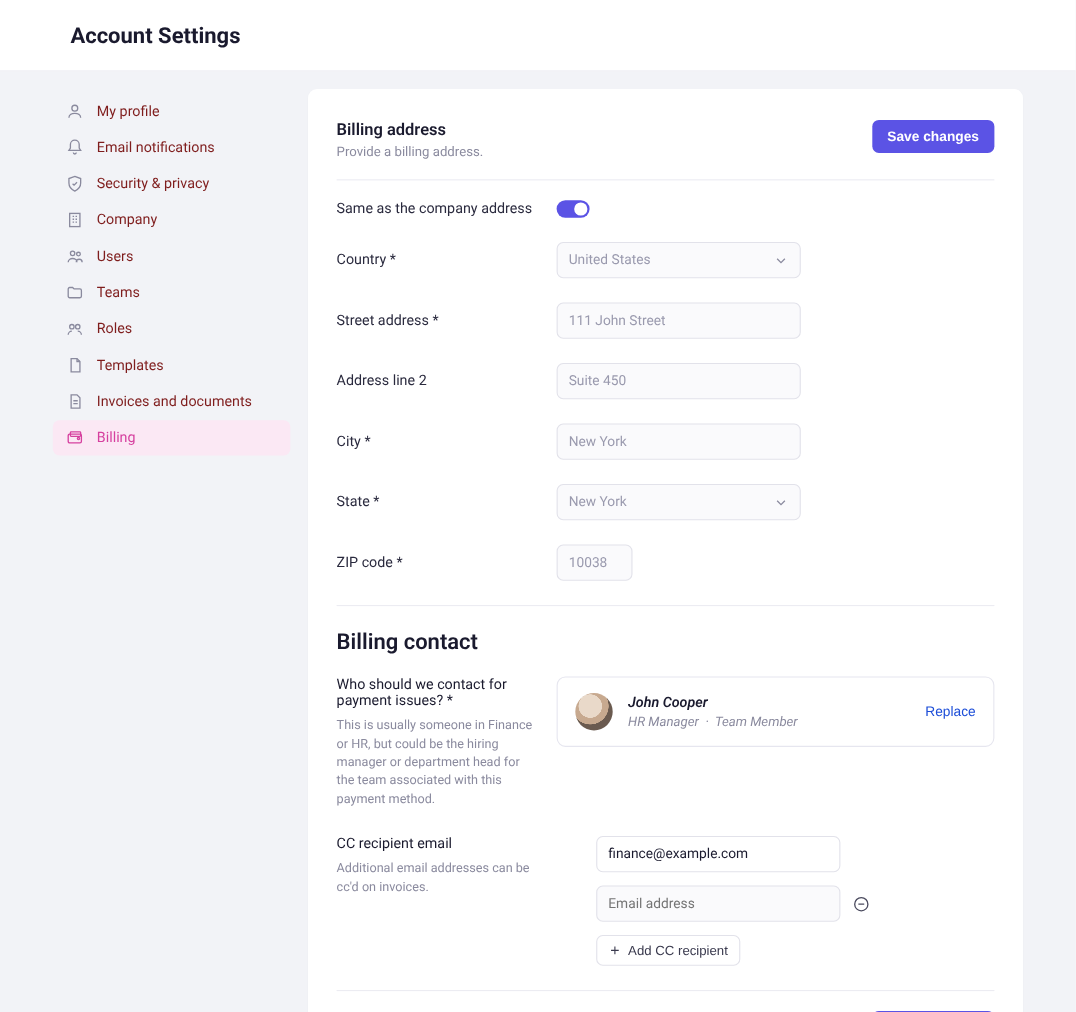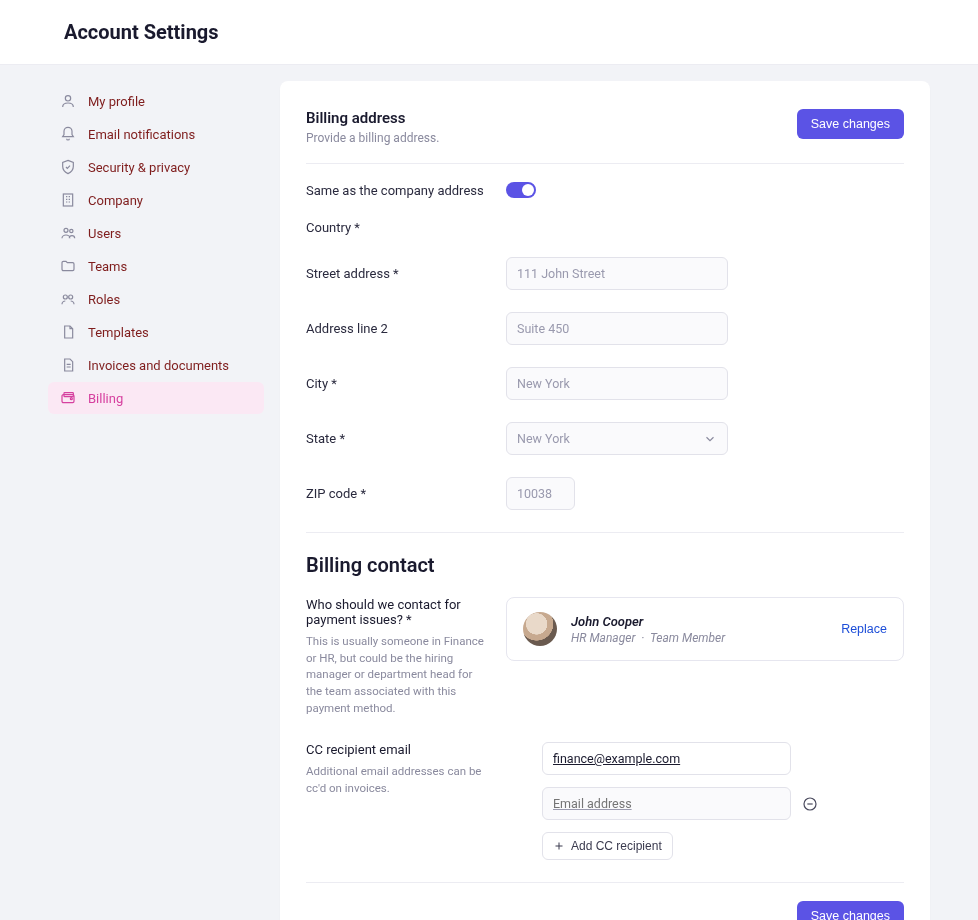--- a/index.html
+++ b/index.html
@@ -11,21 +11,21 @@
 .sidebar { width: 216px; padding-top: 4px; }
 .side-item { display: flex; align-items: center; gap: 12px; padding: 8px 12px; border-radius: 6px; cursor: pointer; color: #7f1d1d; margin-bottom: 1px; }
 .side-item.active { background: #fbe8f4; color: #d6409f; }
 .side-item .icon { width: 16px; height: 16px; display: flex; align-items: center; justify-content: center; color: #8a8a9e; flex-shrink: 0; }
 .side-item.active .icon { color: #d6409f; }
 .side-item .label { font-size: 13px; }
 .main { flex: 1; background: #fff; border-radius: 8px; padding: 28px 26px; box-shadow: 0 1px 2px rgba(0,0,0,.03); }
 .section-head { display: flex; justify-content: space-between; align-items: flex-start; margin-bottom: 18px; }
 .section-head h2 { font-size: 15px; font-weight: 600; margin-bottom: 4px; }
 .section-head p { font-size: 12px; color: #8a8a9e; }
-.btn-primary { background: #5b53e5; color: #fff; border: none; padding: 8px 14px; border-radius: 6px; font-size: 12.5px; cursor: pointer; font-weight: 400; }
+.btn-primary { background: #5b53e5; color: #fff; border: none; padding: 8px 14px; border-radius: 6px; font-size: 12.5px; cursor: pointer; font-weight: 700; }
 hr.div { border: none; border-top: 1px solid #ececf2; margin: 0 0 18px 0; }
 .row { display: flex; align-items: center; margin-bottom: 22px; }
 .row .lbl { width: 200px; font-size: 13px; color: #2a2a3e; flex-shrink: 0; }
 .row .ctrl { flex: 1; }
 .row.top { align-items: flex-start; }
 .toggle { width: 30px; height: 16px; background: #5b53e5; border-radius: 10px; position: relative; cursor: pointer; }
 .toggle .knob { width: 12px; height: 12px; background: #fff; border-radius: 50%; position: absolute; top: 2px; right: 2px; }
 .input, .select { width: 222px; border: 1px solid #e2e2ea; border-radius: 6px; padding: 8px 10px; font-size: 12.5px; background: #fafafc; color: #9a9aae; font-family: inherit; }
 .input.sm { width: 69px; }
 .select { display: flex; justify-content: space-between; align-items: center; cursor: pointer; }
@@ -35,21 +35,21 @@
 .desc-block .q { font-size: 13px; margin-bottom: 6px; }
 .desc-block .hint { font-size: 11.5px; color: #8a8a9e; line-height: 1.45; }
 .contact-card { flex: 1; border: 1px solid #e6e6ef; border-radius: 8px; padding: 14px 16px; display: flex; align-items: center; gap: 14px; }
 .avatar { width: 34px; height: 34px; border-radius: 50%; background: radial-gradient(circle at 40% 35%, #e9d9c9 0 35%, #c7a98f 36% 55%, #6a5a4f 56% 100%); flex-shrink: 0; }
 .contact-info { flex: 1; font-style: italic; }
 .contact-info .name { font-size: 13px; font-weight: 600; margin-bottom: 2px; }
 .contact-info .meta { font-size: 12px; color: #8a8a9e; }
 .link { color: #1d4ed8; font-size: 12.5px; cursor: pointer; background: none; border: none; }
 .cc-col { display: flex; flex-direction: column; gap: 12px; }
 .cc-row { display: flex; align-items: center; gap: 10px; }
-.cc-input { width: 249px; border: 1px solid #e2e2ea; border-radius: 6px; padding: 8px 10px; font-size: 12.5px; font-family: inherit; text-decoration: underline; }
+.cc-input { width: 222px; border: 1px solid #e2e2ea; border-radius: 6px; padding: 8px 10px; font-size: 12.5px; font-family: inherit; }
 .cc-input.filled { color: #1a1a2e; background: #fff; }
 .cc-input.empty { color: #9a9aae; background: #fafafc; }
 .icon-btn { width: 18px; height: 18px; display: flex; align-items: center; justify-content: center; cursor: pointer; color: #4a4a5e; }
 .btn-sec { display: inline-flex; align-items: center; gap: 6px; border: 1px solid #e2e2ea; background: #fff; border-radius: 6px; padding: 6px 10px; font-size: 12px; cursor: pointer; color: #3a3a4e; align-self: flex-start; }
 .footer { display: flex; justify-content: flex-end; margin-top: 4px; }
 svg { display: block; }
 </style>
 </head>
 <body>
 
@@ -181,20 +181,30 @@
         <div class="lbl">Same as the company address</div>
         <div class="ctrl">
           <div class="toggle">
               <div class="knob"></div>
             </div>
         </div>
       </div>
 
       <div class="row">
         <div class="lbl">Country *</div>
+        <div class="ctrl">
+          <div class="select">
+            <span>United States</span>
+            <span class="chevron">
+              <svg width="14" height="14" viewBox="0 0 24 24" fill="none" stroke="currentColor" stroke-width="2">
+                  <path d="M6 9l6 6 6-6"></path>
+                </svg>
+            </span>
+          </div>
+        </div>
       </div>
 
       <div class="row">
         <div class="lbl">Street address *</div>
         <div class="ctrl">
           <input class="input" value="111 John Street" style="">
         </div>
       </div>
 
       <div class="row">

